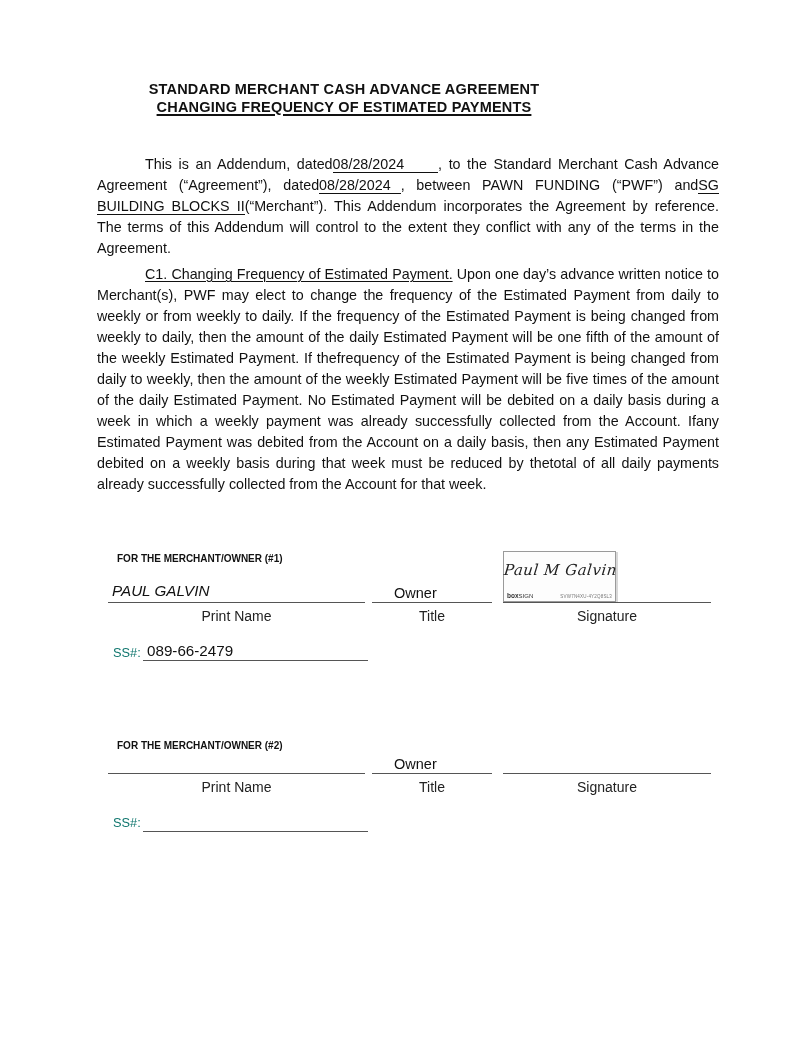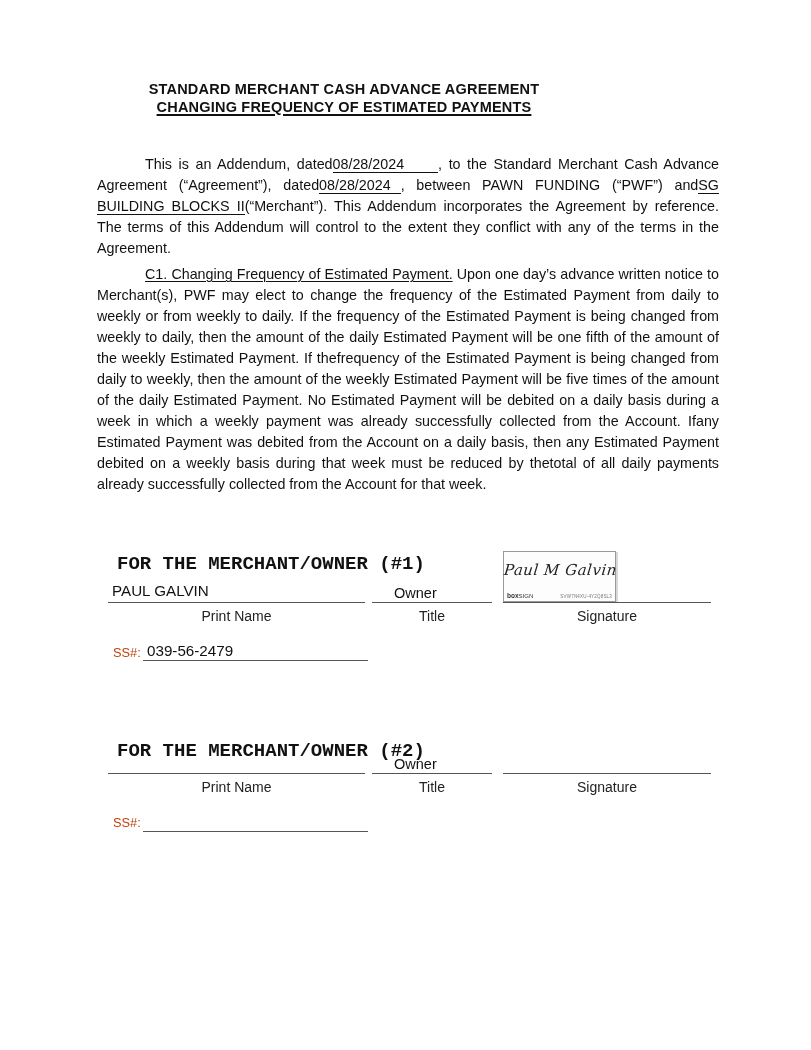--- a/index.html
+++ b/index.html
@@ -40,33 +40,33 @@
   .blank-date1{padding-right:34px;}
   .blank-date2{padding-right:10px;}
   .clause-heading{
     font-weight:normal;
     text-decoration:underline;
     text-decoration-thickness:1.4px;
     text-underline-offset:2px;
   }
   
   .sec-heading{
-    position:absolute;font-weight:bold;font-size:19px;color:#111;font-family:Liberation Mono, monospace;
+    position:absolute;font-weight:bold;font-size:10px;color:#111;
   }
   .fill-value{
     position:absolute;font-size:15.2px;color:#111;white-space:nowrap;
   }
   .fill-line{
     position:absolute;height:0;border-top:1.5px solid #555;
   }
   .fill-label{
     position:absolute;font-size:14px;color:#222;text-align:center;
   }
   .ss-label{
-    position:absolute;font-size:12.8px;color:#c2410c;
+    position:absolute;font-size:12.8px;color:#0f766e;
   }
   .ss-value{
     position:absolute;font-size:15.2px;color:#111;
   }
   
   .sig-box{
     position:absolute;left:503px;top:551px;width:113px;height:51px;
     background:#fdfdfd;border:1px solid #9a9a9a;
     box-shadow:2px 1px 0 #d8d8d8;
     box-sizing:border-box;
@@ -97,41 +97,41 @@
     <div class="title-line">STANDARD MERCHANT CASH ADVANCE AGREEMENT</div>
     <div class="title-line title-underline">CHANGING FREQUENCY OF ESTIMATED PAYMENTS</div>
   </div>
 
   <p class="para" id="intro-paragraph"><span>This is an Addendum, dated</span><span class="blank blank-date1">08/28/2024</span><span>, to the Standard Merchant Cash Advance Agreement (“Agreement”), dated</span><span class="blank blank-date2">08/28/2024</span><span>, between PAWN FUNDING (“PWF”) and</span><span class="blank">SG BUILDING BLOCKS II</span><span>(“Merchant”). This Addendum incorporates the Agreement by reference. The terms of this Addendum will control to the extent they conflict with any of the terms in the Agreement.</span></p>
 
   <p class="para" id="clause-paragraph"><span class="clause-heading">C1. Changing Frequency of Estimated Payment.</span><span> Upon one day’s advance written notice to Merchant(s), PWF may elect to change the frequency of the Estimated Payment from daily to weekly or from weekly to daily. If the frequency of the Estimated Payment is being changed from weekly to daily, then the amount of the daily Estimated Payment will be one fifth of the amount of the weekly Estimated Payment. If thefrequency of the Estimated Payment is being changed from daily to weekly, then the amount of the weekly Estimated Payment will be five times of the amount of the daily Estimated Payment. No Estimated Payment will be debited on a daily basis during a week in which a weekly payment was already successfully collected from the Account. Ifany Estimated Payment was debited from the Account on a daily basis, then any Estimated Payment debited on a weekly basis during that week must be reduced by thetotal of all daily payments already successfully collected from the Account for that week.</span></p>
 
   <div class="sec-heading" style="left:117px;top:553px;">FOR THE MERCHANT/OWNER (#1)</div>
 
-  <div class="fill-value" style="left:112px;top:582px;">PAUL GALVIN</div>
+  <div class="fill-value" style="left:112px;top:582px;font-style:italic;">PAUL GALVIN</div>
   <div class="fill-value" style="left:394px;top:585px;font-size:14.5px;">Owner</div>
 
   <div class="sig-box">
     <div class="sig-script">Paul M Galvin</div>
     <div class="sig-footer">
       <span class="sig-brand"><b>box</b><span>SIGN</span></span>
       <span class="sig-code">SVW7N4XU-4Y2Q8SL3</span>
     </div>
   </div>
 
   <div class="fill-line" style="left:108px;top:602px;width:257px;"></div>
   <div class="fill-line" style="left:372px;top:602px;width:120px;"></div>
   <div class="fill-line" style="left:503px;top:602px;width:208px;"></div>
 
   <div class="fill-label" style="left:108px;top:608px;width:257px;">Print Name</div>
   <div class="fill-label" style="left:372px;top:608px;width:120px;">Title</div>
   <div class="fill-label" style="left:503px;top:608px;width:208px;">Signature</div>
 
   <div class="ss-label" style="left:113px;top:645px;">SS#:</div>
-  <div class="ss-value" style="left:147px;top:642px;">039-56-2479</div>
+  <div class="ss-value" style="left:147px;top:642px;">089-66-2479</div>
   <div class="fill-line" style="left:143px;top:660px;width:225px;"></div>
 
   <div class="sec-heading" style="left:117px;top:740px;">FOR THE MERCHANT/OWNER (#2)</div>
 
   <div class="fill-value" style="left:112px;top:753px;"></div>
   <div class="fill-value" style="left:394px;top:756px;font-size:14.5px;">Owner</div>
 
   <div class="fill-line" style="left:108px;top:773px;width:257px;"></div>
   <div class="fill-line" style="left:372px;top:773px;width:120px;"></div>
   <div class="fill-line" style="left:503px;top:773px;width:208px;"></div>

